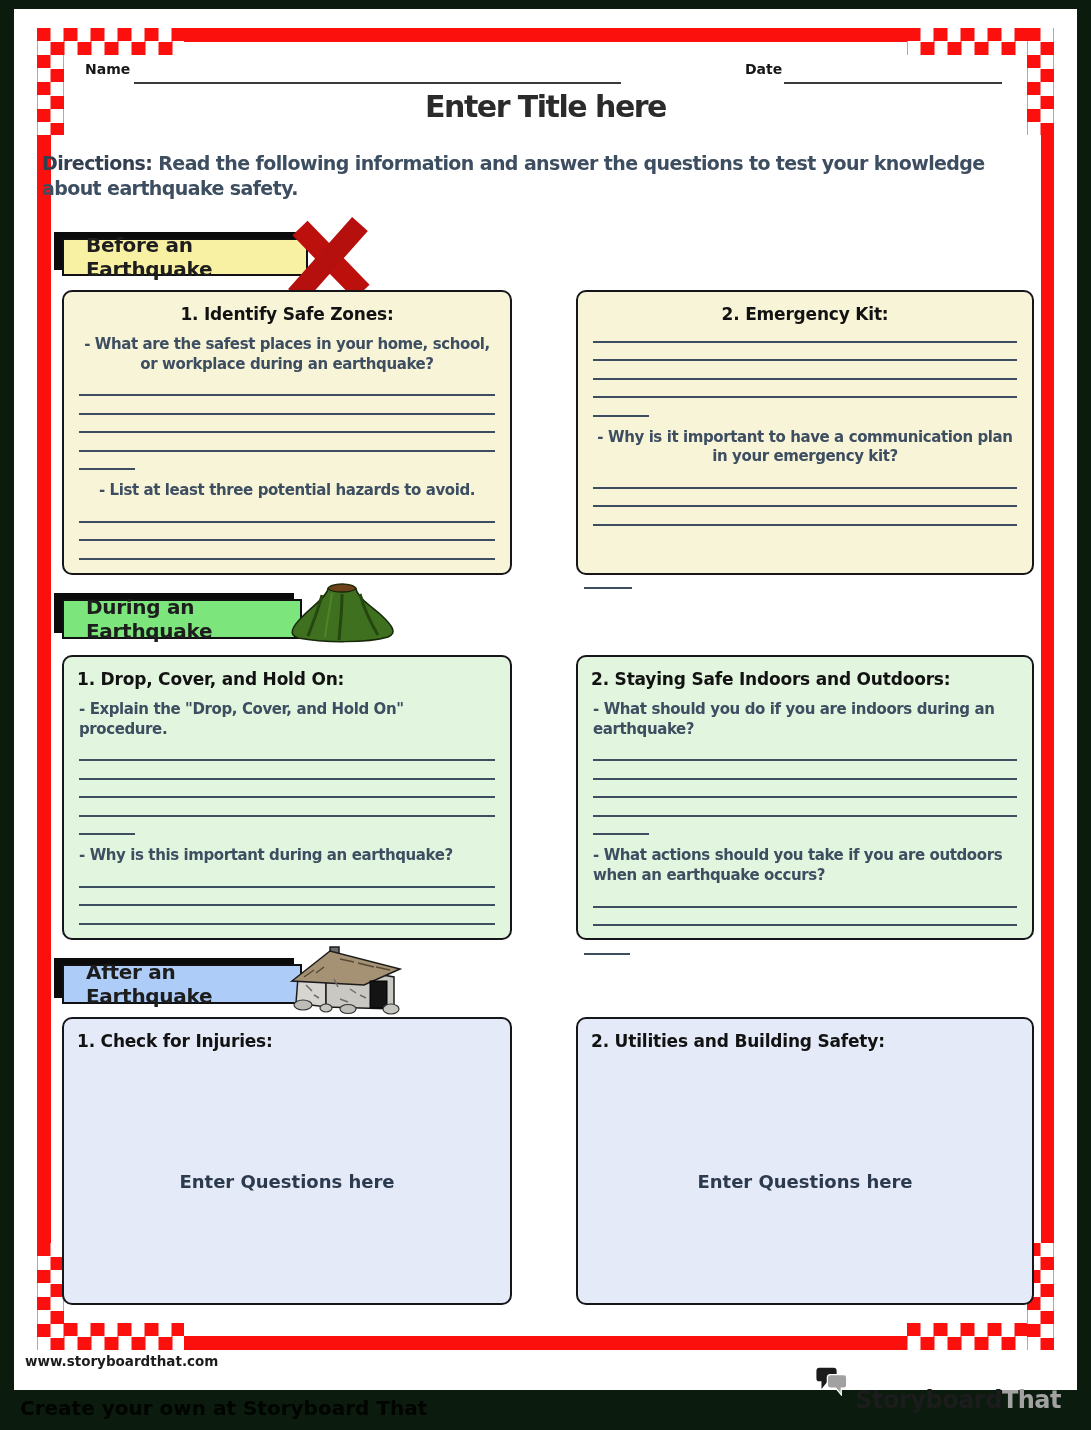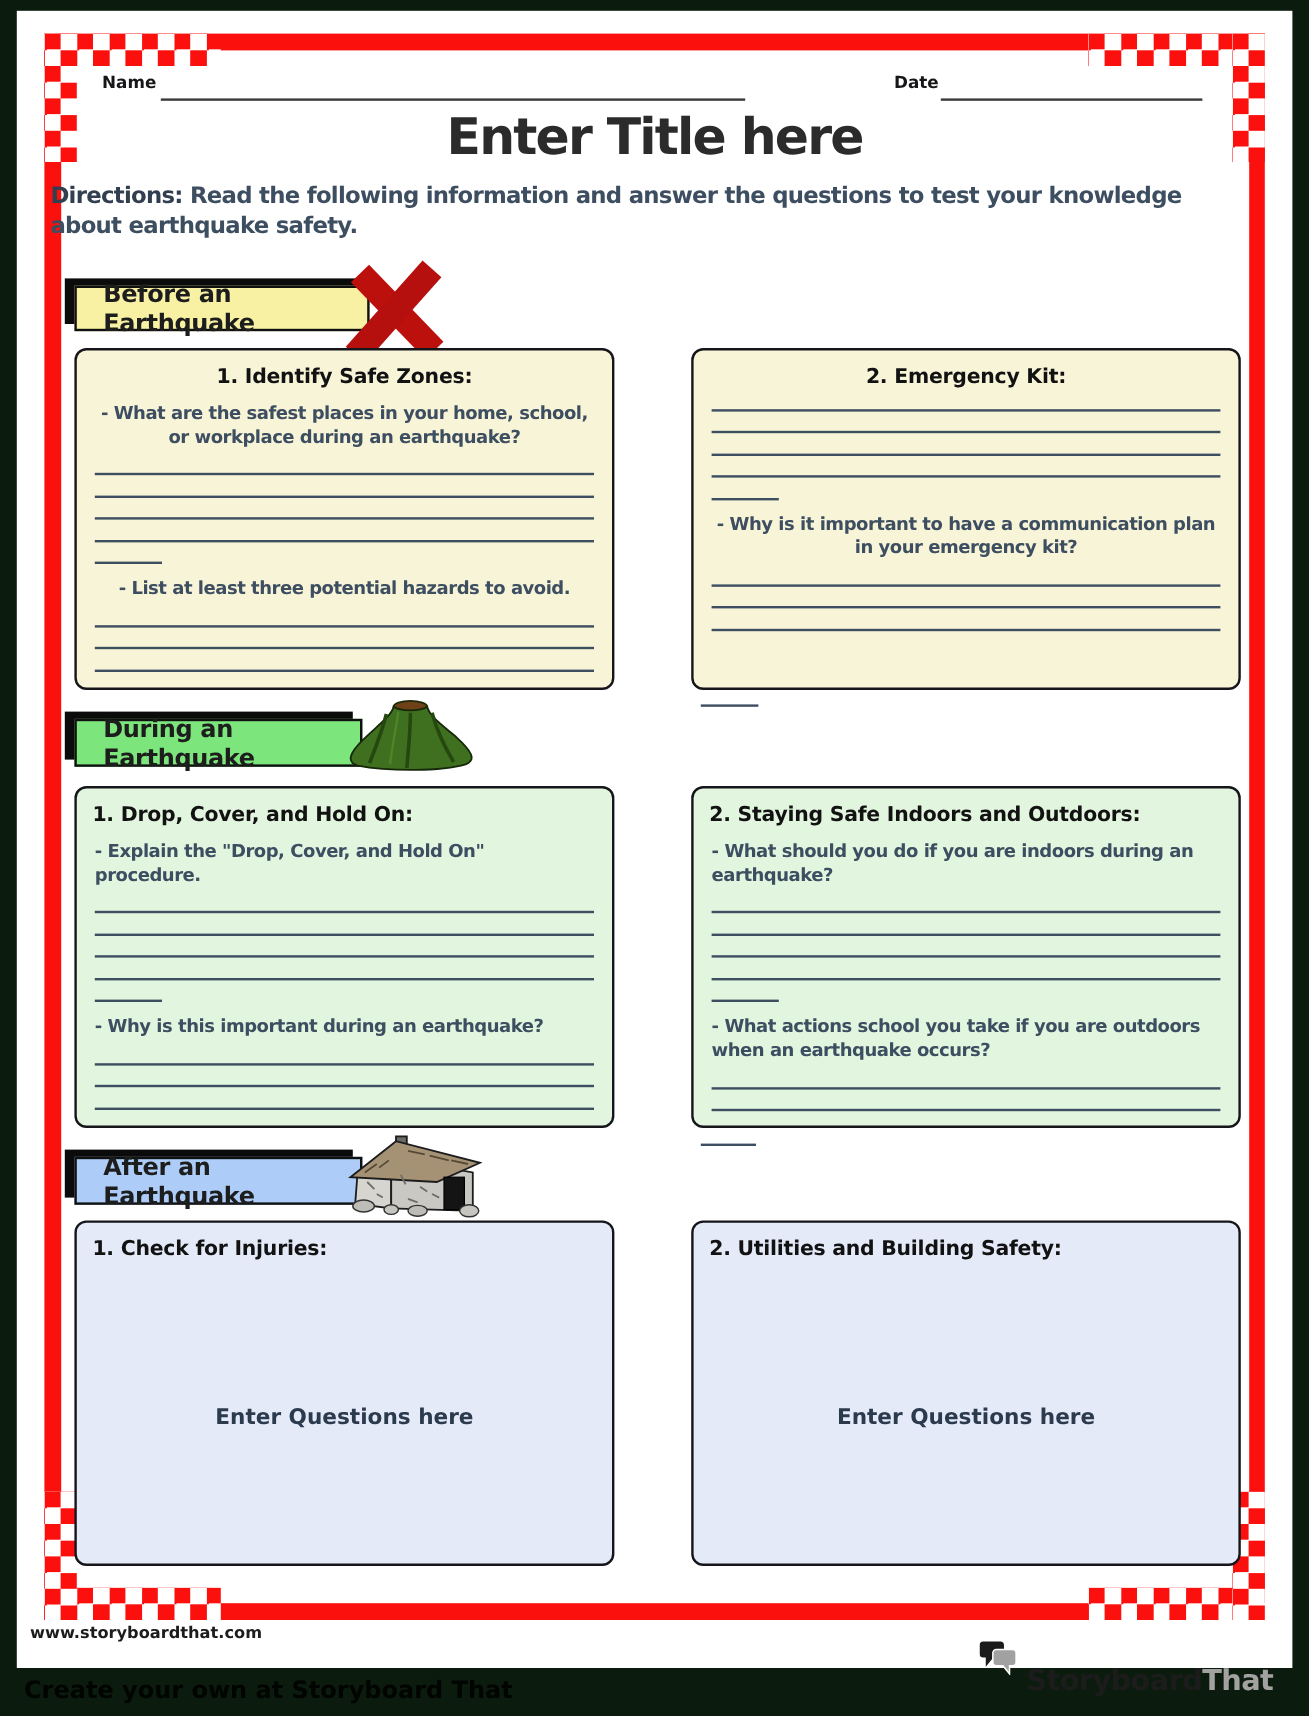--- a/index.html
+++ b/index.html
@@ -34,21 +34,21 @@
 
   
   .fld-label{position:absolute; font-weight:800; font-size:14px; color:#17171a;}
   .name-label{left:71px; top:52px;}
   .date-label{left:731px; top:52px;}
   .writeline{position:absolute; height:23px; border-bottom:2px solid #3a3a3a;}
   .name-line{left:120px; top:52px; width:487px;}
   .date-line{left:770px; top:52px; width:218px;}
 
   .title{position:absolute; left:0; right:0; top:80px; text-align:center;
-    font-weight:800; font-size:42px; letter-spacing:-1.5px; color:#2b2b2b;}
+    font-weight:800; font-size:30px; letter-spacing:-1.5px; color:#2b2b2b;}
   .directions{position:absolute; left:28px; top:142px; width:988px;
     font-weight:700; font-size:19px; line-height:1.32; letter-spacing:-0.6px; color:var(--ink);}
   .directions .dlabel{color:#323f50;}
 
   
   .sec-h{position:absolute; border:2px solid #101010; background:#eee;
     box-shadow:-8px -6px 0 0 #0b0b0b; display:flex; align-items:center; padding-left:22px;
     font-weight:800; font-size:20px; letter-spacing:-0.3px; color:#1d1d1d;}
   .sec-before{left:48px; top:229px; width:246px; height:38px; background:var(--before_header);}
   .sec-during{left:48px; top:590px; width:240px; height:40px; background:var(--during_header);}
@@ -177,21 +177,21 @@
     </div>
 
     <div class="card green r2 colR">
       <div class="card-h">2. Staying Safe Indoors and Outdoors:</div>
       <p class="q">- What should you do if you are indoors during an earthquake?</p>
       <div class="aline"></div>
       <div class="aline"></div>
       <div class="aline"></div>
       <div class="aline"></div>
       <div class="aline short"></div>
-      <p class="q">- What actions school you take if you are outdoors when an earthquake occurs?</p>
+      <p class="q">- What actions should you take if you are outdoors when an earthquake occurs?</p>
       <div class="aline"></div>
       <div class="aline"></div>
     </div>
     <div class="stray stray-during"></div>
 
     <div class="sec-h sec-after">
       <span>After an Earthquake</span>
     </div>
     <svg class="icon icon-house" viewBox="0 0 112 70">
       <rect x="40" y="2" width="9" height="14" fill="#6b6b68" stroke="#1c1c1c" stroke-width="1.5"></rect>

